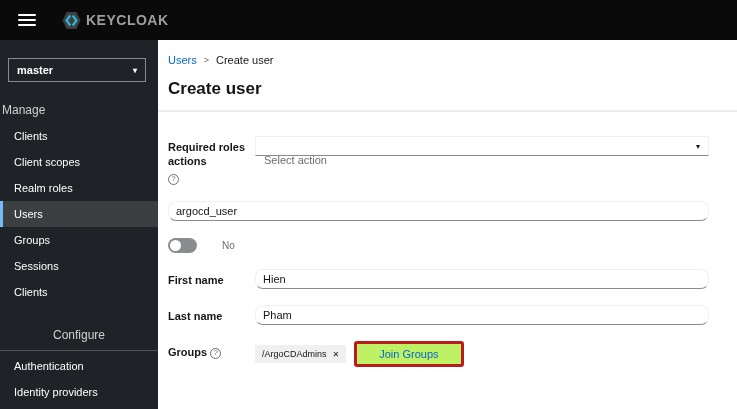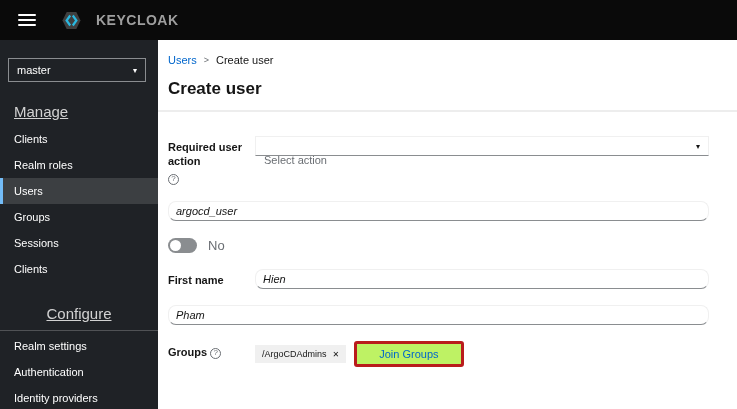--- a/index.html
+++ b/index.html
@@ -4,32 +4,32 @@
 <style>
   * { margin: 0; padding: 0; box-sizing: border-box; }
   html, body { width: 737px; height: 409px; overflow: hidden; }
   body { font-family: "Liberation Sans", sans-serif; background: #fff; }
 
   
   .topbar { height: 40px; background: #0a0a0a; display: flex; align-items: center; padding-left: 14px; }
   .hamburger-btn { background: none; border: none; cursor: pointer; padding: 4px; margin-right: 22px; }
   .hamburger { width: 18px; display: flex; flex-direction: column; gap: 3px; }
   .hamburger span { display: block; height: 2px; background: #fff; border-radius: 1px; }
-  .brand { display: flex; align-items: center; gap: 15px; cursor: pointer; }
+  .brand { display: flex; align-items: center; gap: 5px; cursor: pointer; }
   .brand-text { color: #9e9e9e; font-weight: bold; font-size: 14px; letter-spacing: .5px; }
 
   
   .layout { display: flex; height: 369px; }
 
   
   .sidebar { width: 158px; flex-shrink: 0; background: #1f2226; color: #fff; }
   .realm-box { margin: 18px 12px 12px 8px; border: 1px solid #8a8d90; display: flex; align-items: center;
-               justify-content: space-between; padding: 5px 8px; font-size: 11px; font-weight: normal; cursor: pointer; }
+               justify-content: space-between; padding: 5px 8px; font-size: 11px; font-weight: bold; cursor: pointer; }
   .realm-caret { color: #fff; font-size: 8px; }
-  .nav-label { font-size: 15px; color: #d2d2d2; padding: 9px 14px 6px; text-decoration: underline; }
+  .nav-label { font-size: 12px; color: #d2d2d2; padding: 9px 2px 6px; }
   .nav-label.divided { border-bottom: 1px solid rgba(255,255,255,.22); padding-bottom: 8px; margin-bottom: 2px; text-align: center; }
   .nav-item { font-size: 11px; color: #fff; padding: 7px 14px 7px 11px; border-left: 3px solid transparent; cursor: pointer; }
   .nav-item.active { background: #3c3f42; border-left-color: #73bcf7; }
   .nav-gap { height: 14px; }
 
   
   .content { flex: 1; background: #fff; display: flex; flex-direction: column; }
   .content-header { padding: 14px 28px 0 10px; }
   .breadcrumb { display: flex; align-items: center; gap: 7px; font-size: 11px; }
   .breadcrumb-link { color: #0066cc; text-decoration: none; cursor: pointer; }
@@ -50,27 +50,27 @@
   .field { flex: 1; min-width: 0; }
 
   .select-box { height: 20px; background: #fff; border: 1px solid #f0f0f0; border-bottom-color: #8a8d90;
                 display: flex; align-items: center; justify-content: space-between; padding: 0 8px;
                 font-size: 11px; cursor: pointer; }
   .select-placeholder { color: #6a6e73; margin-top: 28px; }
   .select-caret { color: #151515; font-size: 8px; }
 
   .text-input { width: 100%; height: 20px; font-size: 11px; font-family: inherit; color: #151515;
                 padding: 0 7px; background: #fff; border: 1px solid #f0f0f0; border-bottom: 1px solid #8a8d90;
-                border-radius: 8px; outline: none; font-style: italic; }
+                border-radius: 8px; outline: none; }
   .text-input.focused { border: 2px solid #26292d; }
 
   .toggle-wrap { display: flex; align-items: center; padding-top: 1px; }
   .toggle { width: 29px; height: 15px; background: #8a8d90; border-radius: 8px; position: relative; cursor: pointer; }
   .toggle-handle { position: absolute; left: 2px; top: 2px; width: 11px; height: 11px; background: #fff; border-radius: 50%; }
-  .toggle-text { font-size: 13px; color: #6a6e73; margin-left: 11px; }
+  .toggle-text { font-size: 10px; color: #6a6e73; margin-left: 25px; }
 
   .groups-field { display: flex; align-items: center; }
   .chip { display: inline-flex; align-items: center; gap: 6px; background: #f0f0f0; color: #151515;
           font-size: 9px; padding: 4px 7px; }
   .chip-close { cursor: pointer; font-size: 8px; color: #151515; background: none; border: none; font-family: inherit; }
   .btn-secondary { margin-left: 8px; background: #bef264; color: #0066cc; border: 3px solid #b91c1c;
                    border-radius: 3px; font-size: 11px; padding: 4px 22px; cursor: pointer; font-family: inherit; }
 </style>
 </head>
 <body>
@@ -96,50 +96,50 @@
 <div class="layout">
 
   <nav class="sidebar">
     <div class="realm-box">
       <span>master</span>
       <span class="realm-caret">▾</span>
     </div>
 
     <div class="nav-label">Manage</div>
     <div class="nav-item">Clients</div>
+    <div class="nav-item">Client scopes</div>
     <div class="nav-item">Realm roles</div>
     <div class="nav-item active">Users</div>
     <div class="nav-item">Groups</div>
     <div class="nav-item">Sessions</div>
     <div class="nav-item">Clients</div>
 
     <div class="nav-gap"></div>
     <div class="nav-label divided">Configure</div>
-    <div class="nav-item">Realm settings</div>
     <div class="nav-item">Authentication</div>
     <div class="nav-item">Identity providers</div>
 
   </nav>
 
   <main class="content">
     <div class="content-header">
       <div class="breadcrumb">
         <a class="breadcrumb-link">Users</a>
         <span class="crumb-sep">&gt;</span>
         <span class="breadcrumb-current">Create user</span>
       </div>
       <h1 class="page-title">Create user</h1>
     </div>
     <div class="header-divider"></div>
 
     <form class="form">
 
       <div class="form-row">
         <div class="form-label">
-          <span>Required user action</span><br>
+          <span>Required roles actions</span><br>
           <span class="help below">?</span>
         </div>
         <div class="field">
           <div class="select-box">
             <span class="select-placeholder">Select action</span>
             <span class="select-caret">▾</span>
           </div>
         </div>
       </div>
 
@@ -160,20 +160,21 @@
       </div>
 
       <div class="form-row">
         <div class="form-label">First name</div>
         <div class="field">
           <input type="text" class="text-input" value="Hien" style="">
         </div>
       </div>
 
       <div class="form-row">
+        <div class="form-label">Last name</div>
         <div class="field">
           <input type="text" class="text-input" value="Pham" style="">
         </div>
       </div>
 
       <div class="form-row">
         <div class="form-label">
           <span>Groups</span>
           <span class="help">?</span>
         </div>

